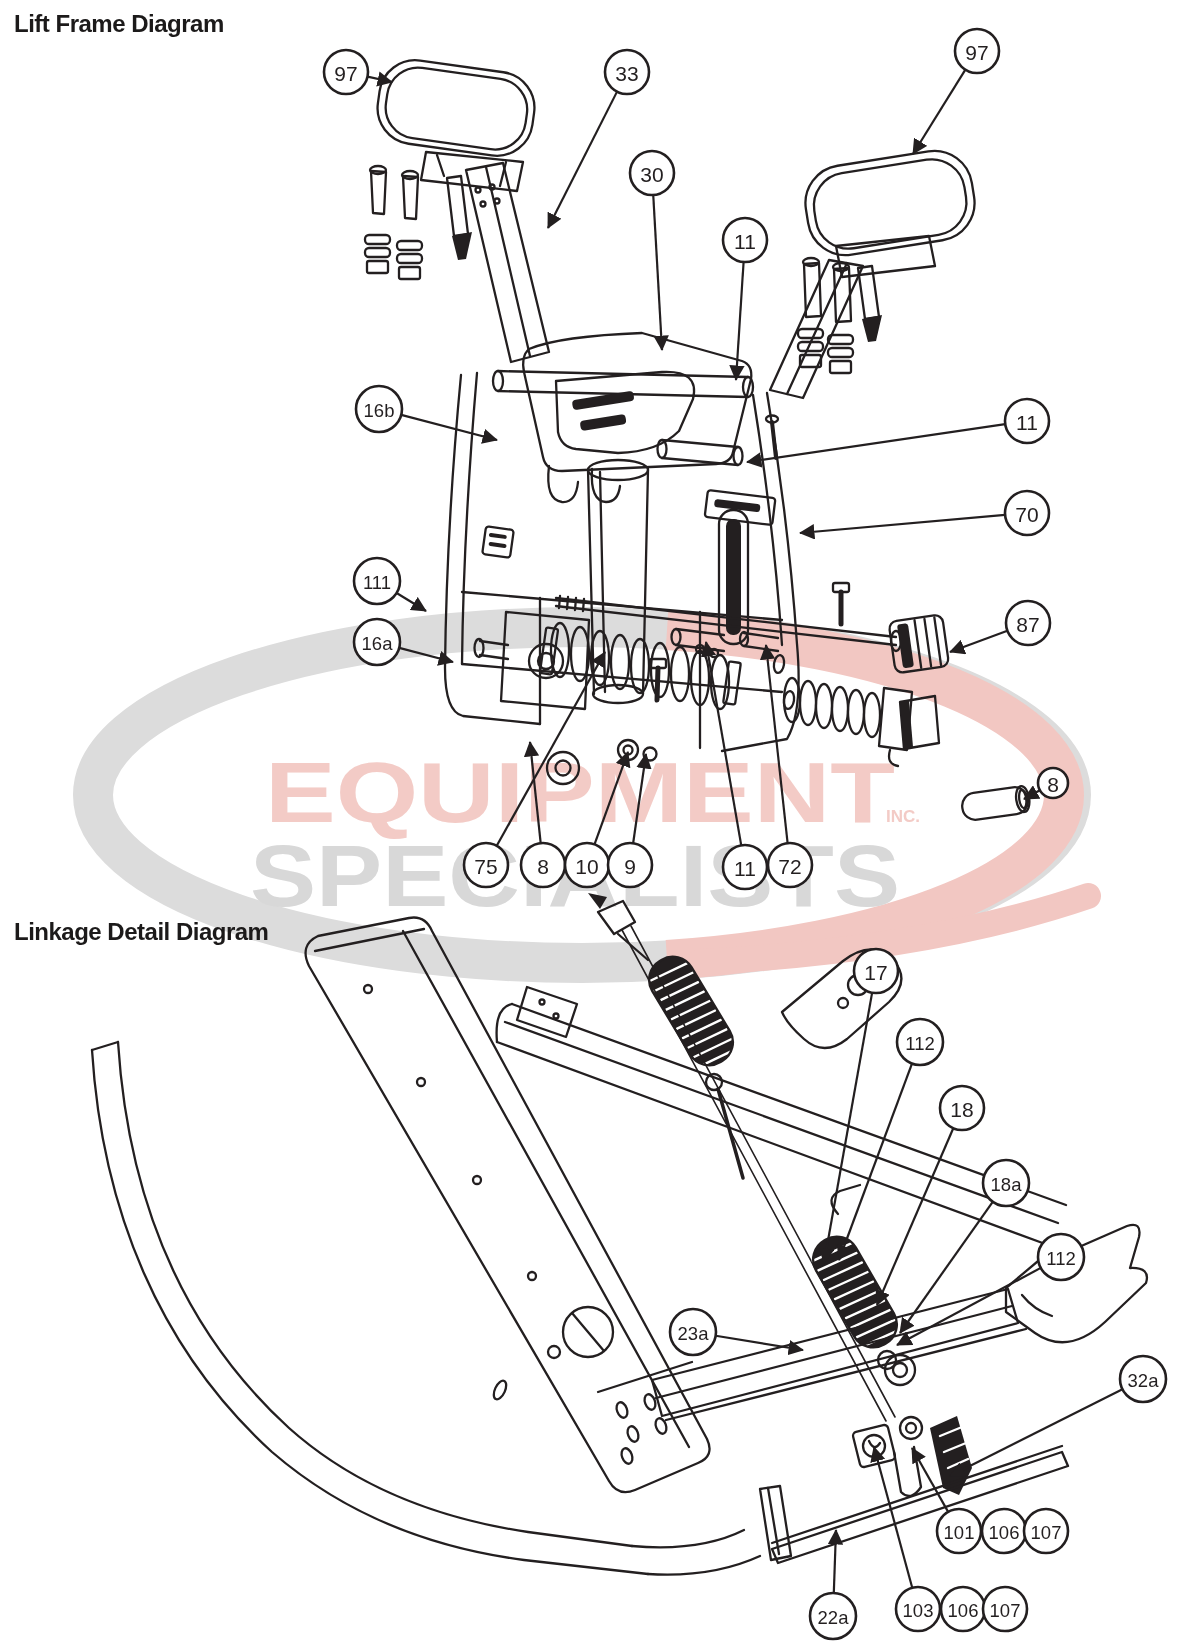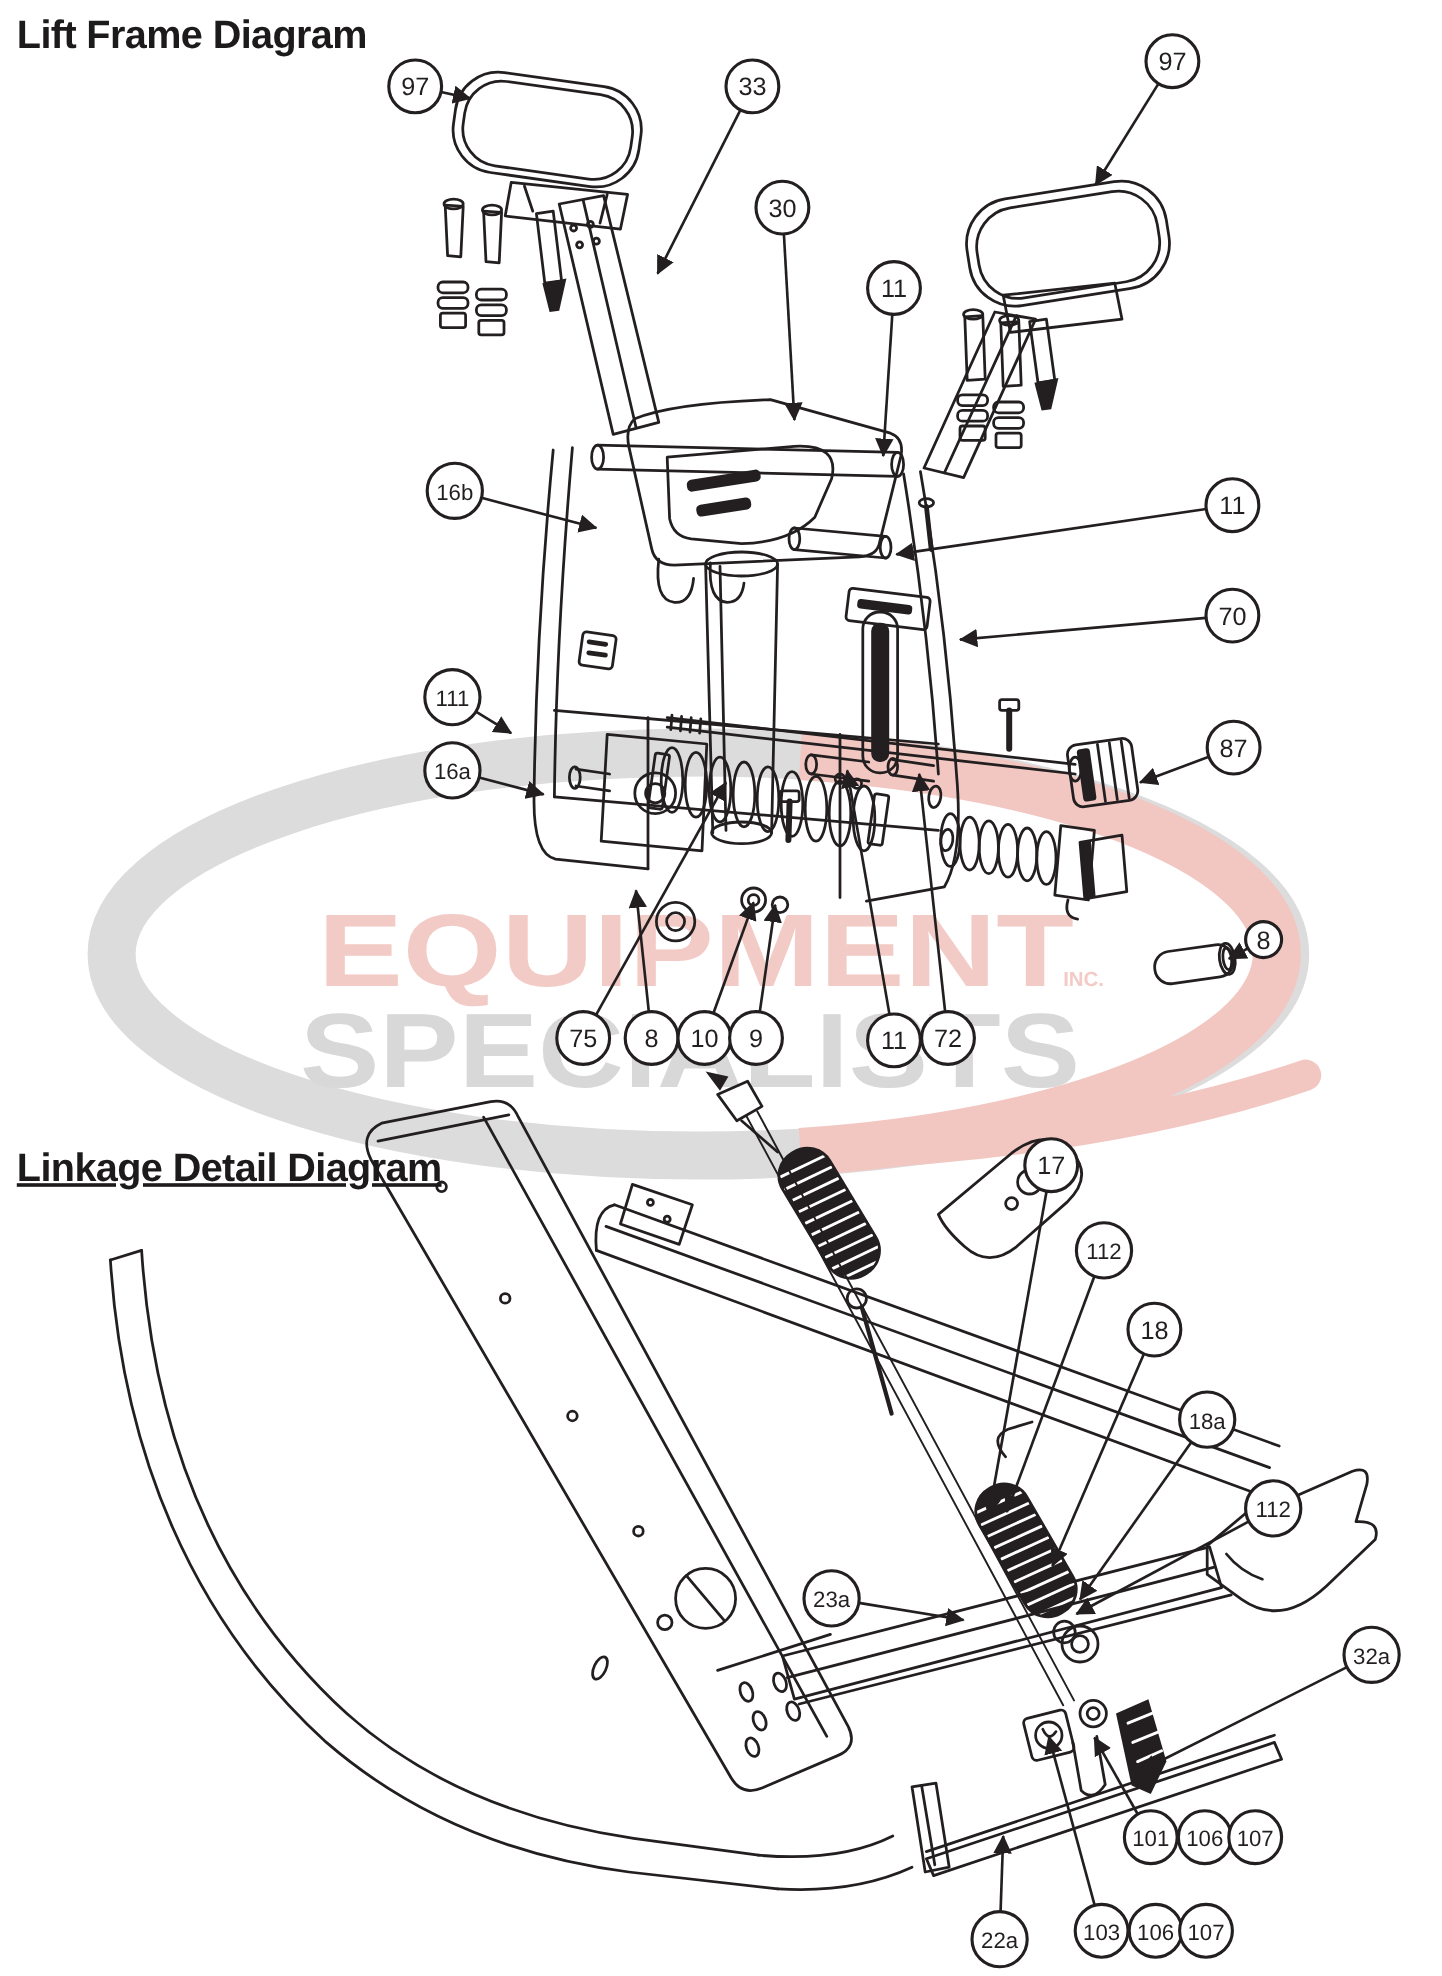--- a/index.html
+++ b/index.html
@@ -1,21 +1,21 @@
 <!DOCTYPE html>
 <html><head>
 <meta charset="utf-8">
 <style>
   html,body{margin:0;padding:0;background:#ffffff;}
   .stage{position:relative;width:1202px;height:1647px;background:#fff;overflow:hidden;
          font-family:"Liberation Sans",sans-serif;}
-  .section-title{position:absolute;left:14px;font-weight:700;font-size:33px;
+  .section-title{position:absolute;left:14px;font-weight:700;font-size:24px;
                  letter-spacing:-0.5px;color:#1c1a1a;white-space:nowrap;}
   #title-lift{top:10px;}
-  #title-linkage{top:954px;text-decoration:underline;}
+  #title-linkage{top:918px;}
   svg{position:absolute;left:0;top:0;}
   .ln{fill:none;stroke:#231f20;stroke-width:2.3;stroke-linecap:round;stroke-linejoin:round;}
   .thin{fill:none;stroke:#231f20;stroke-width:1.6;stroke-linecap:round;}
   .sw4{stroke-width:4;}
   .sw5{stroke-width:5;}
   .ink{fill:#231f20;stroke:none;}
   .coil{fill:none;stroke:#ffffff;stroke-width:2.4;stroke-linecap:round;}
   .leader{stroke:#231f20;stroke-width:2.2;fill:none;}
   .balloon{fill:#ffffff;stroke:#231f20;stroke-width:2.6;}
   .balloon-label{fill:#231f20;text-anchor:middle;dominant-baseline:central;

